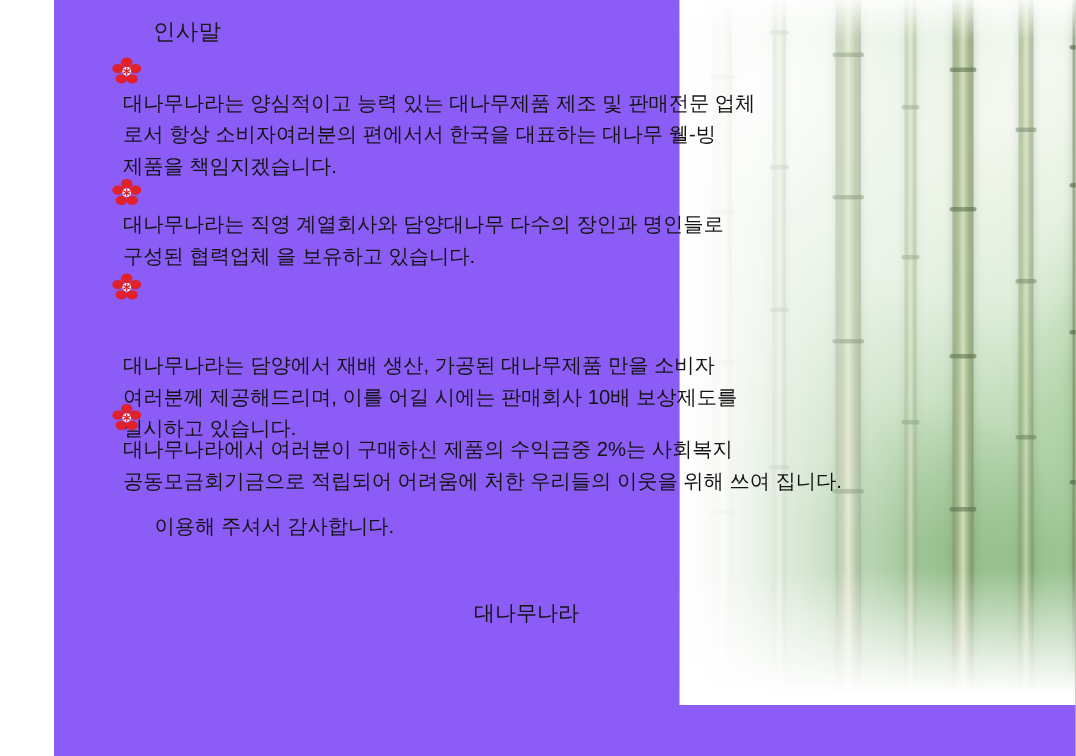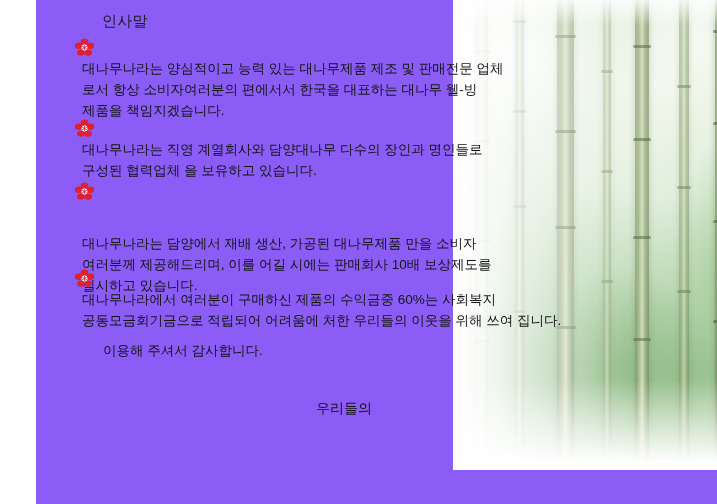--- a/index.html
+++ b/index.html
@@ -279,26 +279,26 @@
             <ellipse cx="16.1" cy="17.8" rx="4.4" ry="3.6"></ellipse>
             <ellipse cx="7.9" cy="17.8" rx="4.4" ry="3.6"></ellipse>
             <ellipse cx="5.4" cy="10" rx="4.4" ry="3.6"></ellipse>
           </g>
           <circle cx="12" cy="12" r="3.3" fill="#ffffff"></circle>
           <g stroke="#e0202a" stroke-width="1" fill="none">
             <path d="M12 9.2 L12 14.8 M9.4 10.6 L14.6 13.4 M9.4 13.4 L14.6 10.6"></path>
           </g>
         </svg>
       </span>
-      <span class="body">대나무나라에서 여러분이 구매하신 제품의 수익금중 60%는 사회복지
+      <span class="body">대나무나라에서 여러분이 구매하신 제품의 수익금중 2%는 사회복지
 공동모금회기금으로 적립되어 어려움에 처한 우리들의 이웃을 위해 쓰여 집니다.</span>
     </div>
 
     <div class="para" style="top:340px; left:67px;">
       <span class="body" style="margin-left:0;">이용해 주셔서 감사합니다.</span>
     </div>
 
     <div class="sign">
-      <span class="org">우리들의</span>
+      <span class="org">대나무나라</span>
     </div>
 
   </div>
 </div>
 
 </body></html>

